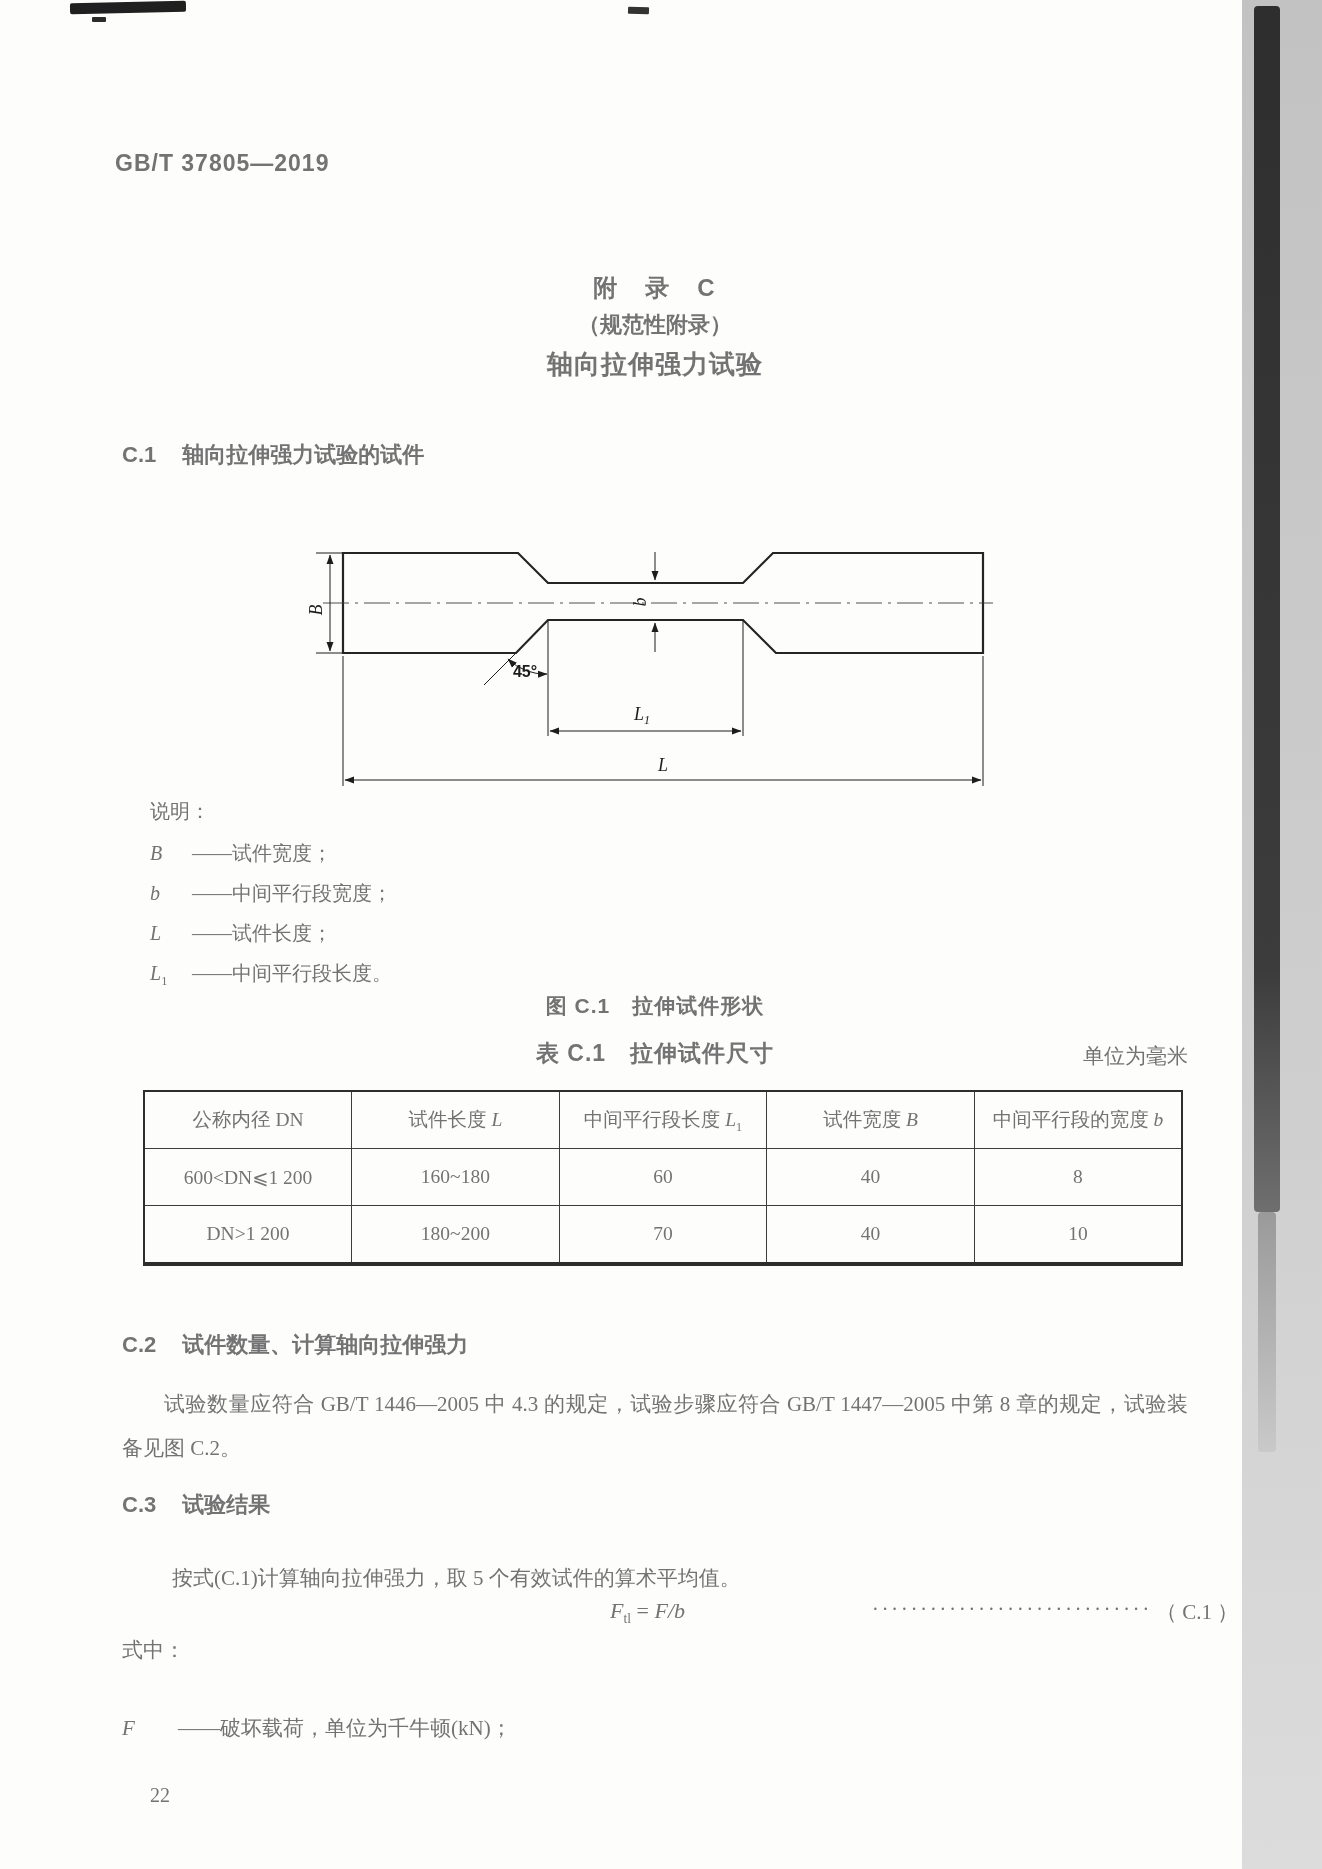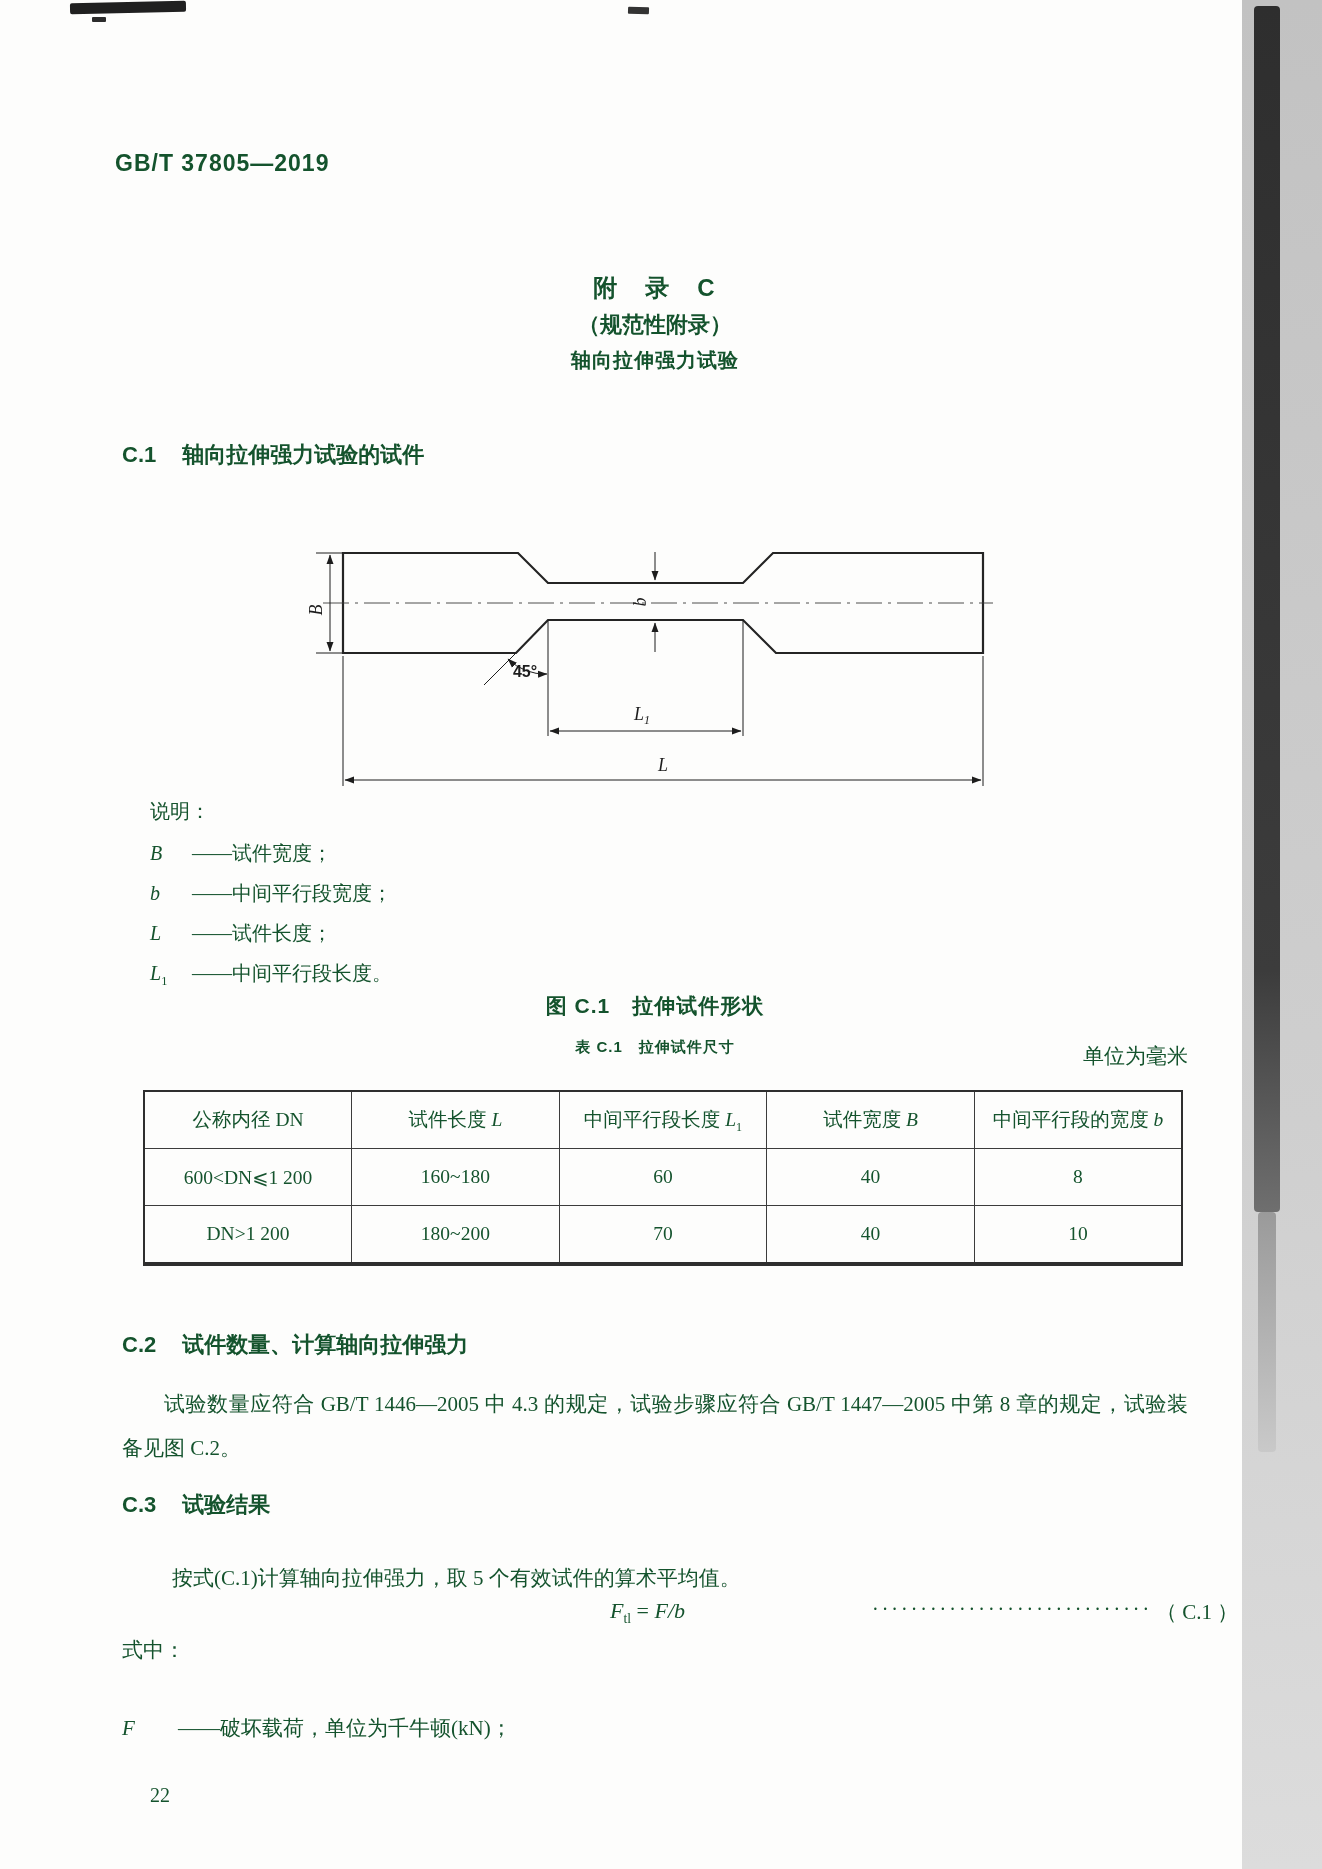--- a/index.html
+++ b/index.html
@@ -1,47 +1,47 @@
 <!DOCTYPE html>
 <html><head>
 <meta charset="utf-8">
 <style>
   html,body{margin:0;padding:0;background:#ffffff;}
   #page{position:relative;width:1322px;height:1869px;background:#fdfdfc;overflow:hidden;
-        color:#14532d;font-family:"Liberation Serif",serif;}
+        color:#737373;font-family:"Liberation Serif",serif;}
   .sans{font-family:"Liberation Sans",sans-serif;}
   .abs{position:absolute;}
   .bold{font-weight:bold;}
   .it{font-style:italic;font-family:"Liberation Serif",serif;}
   .center-block{left:122px;width:1066px;text-align:center;}
   sub.sm{font-size:0.62em;}
   
   .scan-band{left:1242px;top:0;width:80px;height:1869px;
              background:linear-gradient(180deg,#c2c2c2 0%,#cfcfcf 60%,#dcdcdc 100%);}
   .scan-bar{left:1254px;top:6px;width:26px;height:1206px;border-radius:4px;
             background:linear-gradient(180deg,#2e2e2e 0%,#3c3c3c 80%,#6f6f6f 100%);}
   .scan-bar2{left:1258px;top:1212px;width:18px;height:240px;border-radius:4px;
              background:linear-gradient(180deg,#9a9a9a,#c9c9c9);}
   .mark1{left:70px;top:2px;width:116px;height:11px;background:#202020;transform:rotate(-1.2deg);border-radius:2px;}
   .mark2{left:92px;top:17px;width:14px;height:5px;background:#2c2c2c;border-radius:1px;}
   .mark3{left:628px;top:7px;width:21px;height:7px;background:#333;transform:rotate(2deg);border-radius:1px;}
   
   .doc-header{left:115px;top:150px;font-size:23px;letter-spacing:1px;}
   .app-line1{top:272px;font-size:24px;letter-spacing:2px;}
   .app-line2{top:310px;font-size:22px;}
-  .app-line3{top:347px;font-size:20px;letter-spacing:1px;}
+  .app-line3{top:347px;font-size:26px;letter-spacing:1px;}
   .sec-head{left:122px;font-size:22px;}
   .sec-head .no{margin-right:26px;}
   .para{font-size:21px;line-height:44px;}
   
   .legend{left:150px;font-size:20px;}
   .legend .sym{display:inline-block;width:42px;}
   
   .fig-caption{top:992px;font-size:21px;letter-spacing:1px;}
-  .tab-caption{top:1038px;font-size:15px;letter-spacing:1px;}
+  .tab-caption{top:1038px;font-size:23px;letter-spacing:1px;}
   .unit-note{left:988px;top:1042px;width:200px;text-align:right;font-size:21px;}
   
   table.spec{position:absolute;left:143px;top:1090px;width:1040px;border-collapse:collapse;
              font-size:19.5px;table-layout:fixed;}
   table.spec td{border:1.4px solid #3c3c3c;text-align:center;height:56px;padding:0 4px;}
   table.spec{border:2.5px solid #2e2e2e;border-bottom-width:4px;}
   
   .formula{font-size:22px;}
   .dots-leader{letter-spacing:3px;font-size:20px;white-space:nowrap;overflow:hidden;}
   .defs .sym{display:inline-block;width:56px;}

